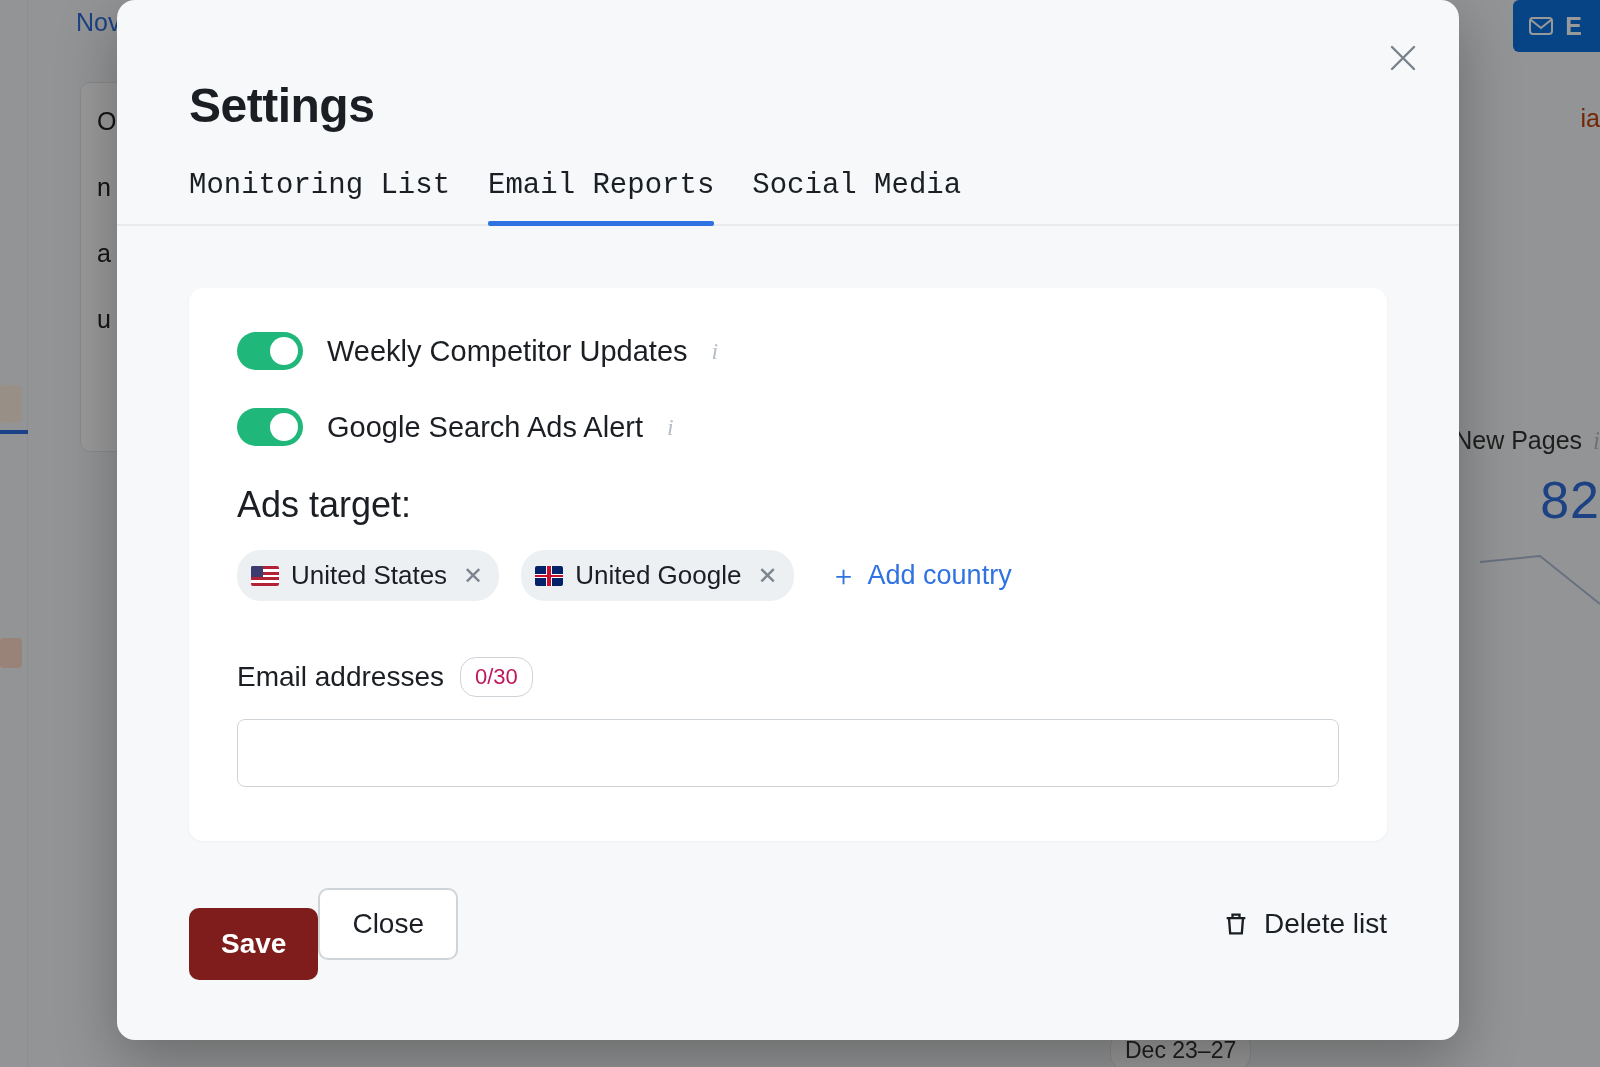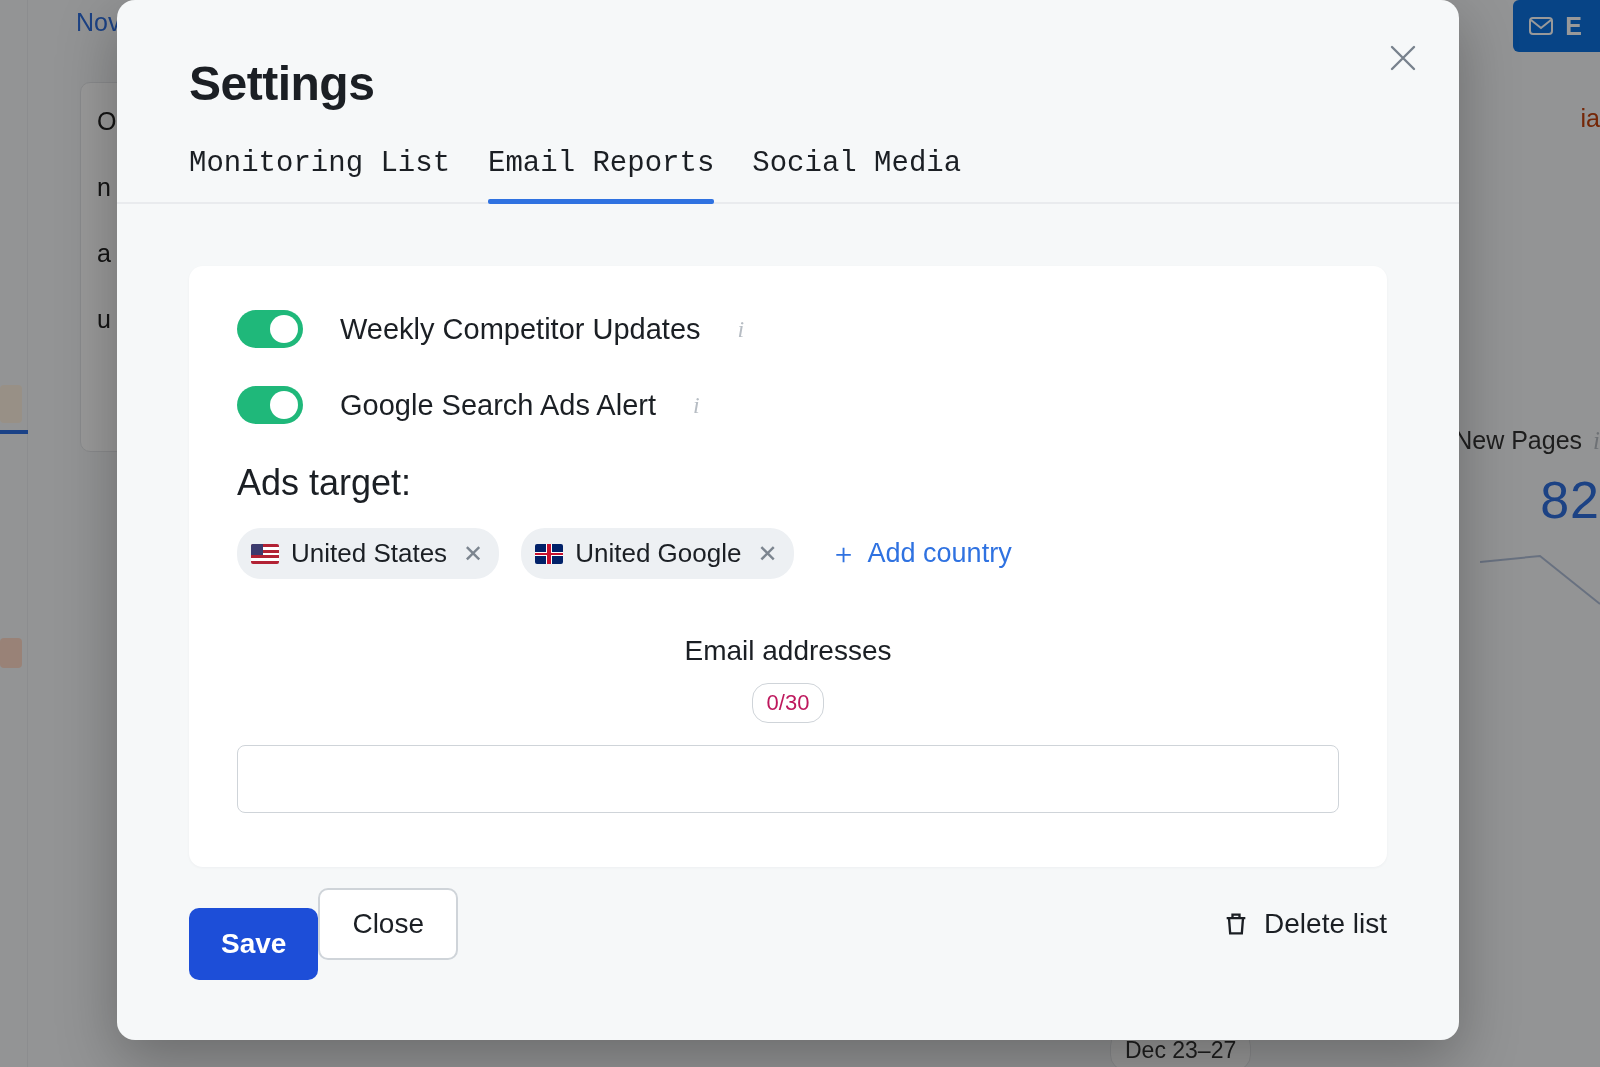--- a/index.html
+++ b/index.html
@@ -184,21 +184,21 @@
     justify-content:center;
     cursor:pointer;
     color:#78828d;
   }
   .close-btn svg { width:34px; height:34px; stroke:currentColor; stroke-width:2.4; fill:none; }
 
   .modal-title {
     font-size:48px;
     font-weight:700;
     color:#1b1f24;
-    padding:56px 72px 36px;
+    padding:78px 72px 36px;
     letter-spacing:-0.5px;
   }
 
   .tabs {
     display:flex;
     gap:38px;
     padding:0 72px;
     border-bottom:2px solid #e9ebee;
     font-size:29px;
     font-weight:500;
@@ -223,21 +223,21 @@
     margin:62px 72px 0;
     background:#fff;
     border-radius:14px;
     padding:44px 48px 54px;
     box-shadow: 0 1px 3px rgba(16,24,40,0.04);
   }
 
   .toggle-row {
     display:flex;
     align-items:center;
-    gap:37px;
+    gap:24px;
     font-size:29px;
     color:#1b1f24;
     margin-bottom:38px;
   }
   .toggle {
     width:66px;
     height:38px;
     border-radius:20px;
     background:#1fb87a;
     position:relative;
@@ -334,21 +334,20 @@
     padding-left:14px;
   }
   .add-country .plus { font-size:28px; font-weight:400; }
 
   .email-label-row {
     display:flex;
     align-items:center;
     gap:16px;
     margin-top:56px;
     margin-bottom:22px;
-    flex-direction:column;
   }
   .email-label-row .lbl {
     font-size:28px;
     color:#1b1f24;
   }
   .count-badge {
     font-size:22px;
     color:#be185d;
     border:1.5px solid #cfd4d9;
     border-radius:16px;
@@ -377,21 +376,21 @@
     border-radius:10px;
     font-size:28px;
     font-weight:600;
     cursor:pointer;
     border:none;
     display:inline-flex;
     align-items:center;
     justify-content:center;
     padding:0 32px;
   }
-  .btn-primary { background:#1d4ed8; color:#fff;margin-top:40px; }
+  .btn-primary { background:#7f1d1d; color:#fff;margin-top:40px; }
   .btn-secondary {
     background:#fff;
     color:#1b1f24;
     border:2px solid #cfd4d9;
     font-weight:500;
   }
   .delete-link {
     margin-left:auto;
     display:inline-flex;
     align-items:center;

